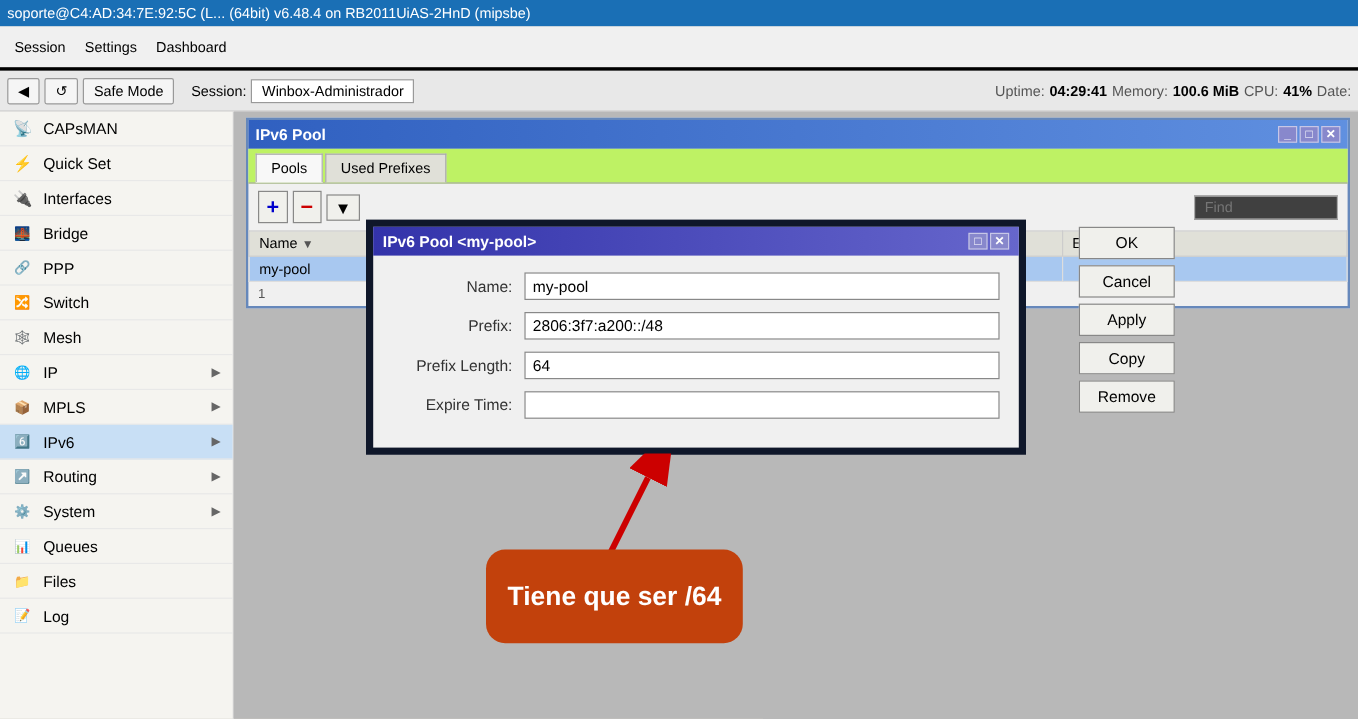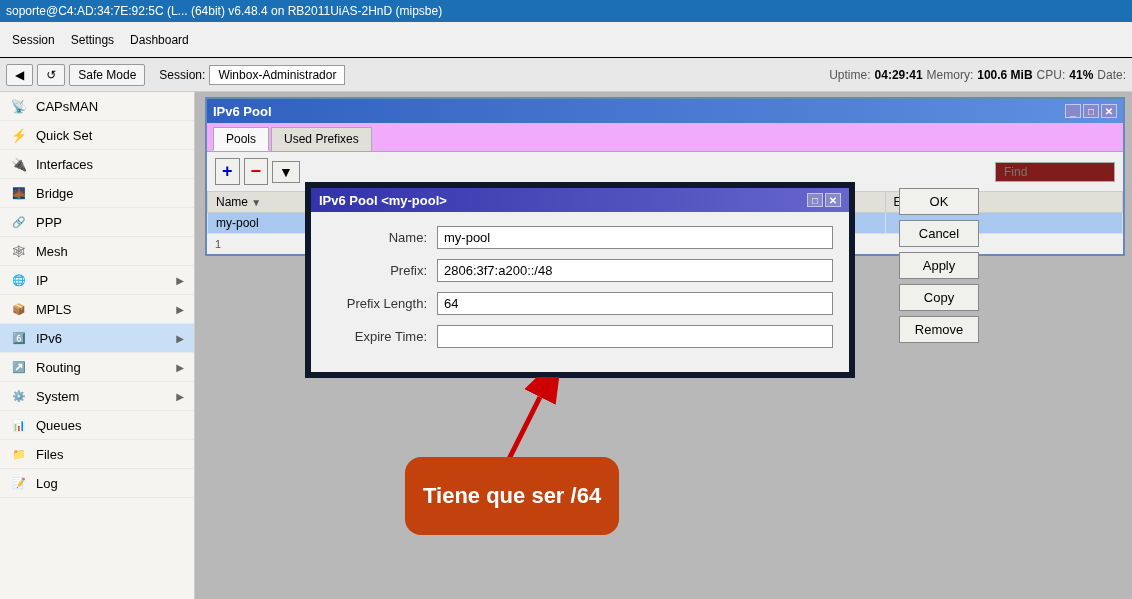--- a/index.html
+++ b/index.html
@@ -2,21 +2,21 @@
 <html><head>
   <meta charset="utf-8">
   <style>
     * { margin: 0; padding: 0; box-sizing: border-box; }
     body { width: 1132px; height: 599px; overflow: hidden; font-family: 'Segoe UI', Tahoma, sans-serif; font-size: 13px; background: #d4d0c8; }
 
     
     .title-bar { background: #1a6fb5; color: white; height: 22px; display: flex; align-items: center; padding: 0 6px; font-size: 12px; }
 
     
-    .menu-bar { background: #f0f0f0; border-bottom: 1px solid #000000; height: 36px; display: flex; align-items: center; padding: 17px 4px; }
+    .menu-bar { background: #f0f0f0; border-bottom: 3px solid #000000; height: 36px; display: flex; align-items: center; padding: 17px 4px; }
     .menu-item { padding: 2px 8px; cursor: pointer; font-size: 12px; }
 
     
     .toolbar { background: #e8e8e8; border-bottom: 1px solid #ccc; height: 34px; display: flex; align-items: center; padding: 0 6px; gap: 4px; }
     .toolbar-btn { background: #f5f5f5; border: 1px solid #999; border-radius: 2px; padding: 3px 8px; cursor: pointer; font-size: 12px; display: flex; align-items: center; gap: 3px; }
     .session-label { font-size: 12px; margin-left: 10px; }
     .session-value { border: 1px solid #999; background: white; padding: 2px 8px; font-size: 12px; }
     .status-right { margin-left: auto; font-size: 12px; display: flex; gap: 4px; }
     .status-label { color: #555; }
     .status-value { font-weight: bold; color: #000; }
@@ -35,26 +35,26 @@
     .content { flex: 1; background: #b8b8b8; position: relative; padding: 10px; }
 
     
     .window { background: #f0f0f0; border: 2px solid #6688bb; position: absolute; }
     .window-title { background: linear-gradient(to right, #3060c0, #6090e0); color: white; height: 24px; display: flex; align-items: center; padding: 0 6px; font-size: 13px; font-weight: bold; }
     .window-controls { margin-left: auto; display: flex; gap: 2px; }
     .win-btn { width: 16px; height: 14px; border: 1px solid #fff8; background: #8888cc; color: white; font-size: 10px; display: flex; align-items: center; justify-content: center; cursor: pointer; }
 
     
     .ipv6-pool-window { top: 5px; left: 10px; width: 920px; }
-    .tabs-bar { background: #f0abfc; border-bottom: 1px solid #aaa; padding: 4px 6px 0; display: flex; gap: 2px; }
+    .tabs-bar { background: #bef264; border-bottom: 1px solid #aaa; padding: 4px 6px 0; display: flex; gap: 2px; }
     .tab { padding: 4px 12px; border: 1px solid #aaa; border-bottom: none; background: #e0e0d8; cursor: pointer; font-size: 12px; }
     .tab.active { background: #f8f8f8; border-bottom: 1px solid #f8f8f8; }
     .table-toolbar { padding: 6px 8px; display: flex; align-items: center; gap: 4px; }
     .tbl-btn { background: #f0f0ec; border: 1px solid #888; padding: 2px 6px; cursor: pointer; font-size: 16px; font-weight: bold; min-width: 24px; text-align: center; }
-    .find-box { margin-left: auto; border: 1px solid #aaa; padding: 2px 8px; background: #7f1d1d; font-size: 12px; color: #999; width: 120px; }
+    .find-box { margin-left: auto; border: 1px solid #aaa; padding: 2px 8px; background: #404040; font-size: 12px; color: #999; width: 120px; }
     .data-table { width: 100%; border-collapse: collapse; }
     .data-table th { background: #e0e0d8; border: 1px solid #ccc; padding: 3px 8px; text-align: left; font-size: 12px; font-weight: normal; }
     .data-table td { border: 1px solid #ddd; padding: 3px 8px; font-size: 12px; }
     .data-table tr.selected td { background: #a8c8f0; }
     .col-arrow { font-size: 10px; color: #555; }
 
     
     .dialog { position: absolute; background: #f0f0f0; border: 6px solid #0f172a; top: 80px; left: 100px; width: 550px; z-index: 10; }
     .dialog-title { background: linear-gradient(to right, #3333aa, #6666cc); color: white; height: 24px; display: flex; align-items: center; padding: 0 8px; font-size: 13px; font-weight: bold; }
     .dialog-body { padding: 14px 16px; }
@@ -132,20 +132,24 @@
     </div>
     <div class="sidebar-item">
       <span class="sidebar-icon icon-bridge"></span>
       <span>Bridge</span>
     </div>
     <div class="sidebar-item">
       <span class="sidebar-icon icon-ppp"></span>
       <span>PPP</span>
     </div>
     <div class="sidebar-item">
+      <span class="sidebar-icon icon-switch"></span>
+      <span>Switch</span>
+    </div>
+    <div class="sidebar-item">
       <span class="sidebar-icon icon-mesh"></span>
       <span>Mesh</span>
     </div>
     <div class="sidebar-item">
       <span class="sidebar-icon icon-ip"></span>
       <span>IP</span>
       <span class="sidebar-arrow">▶</span>
     </div>
     <div class="sidebar-item">
       <span class="sidebar-icon icon-mpls"></span>

